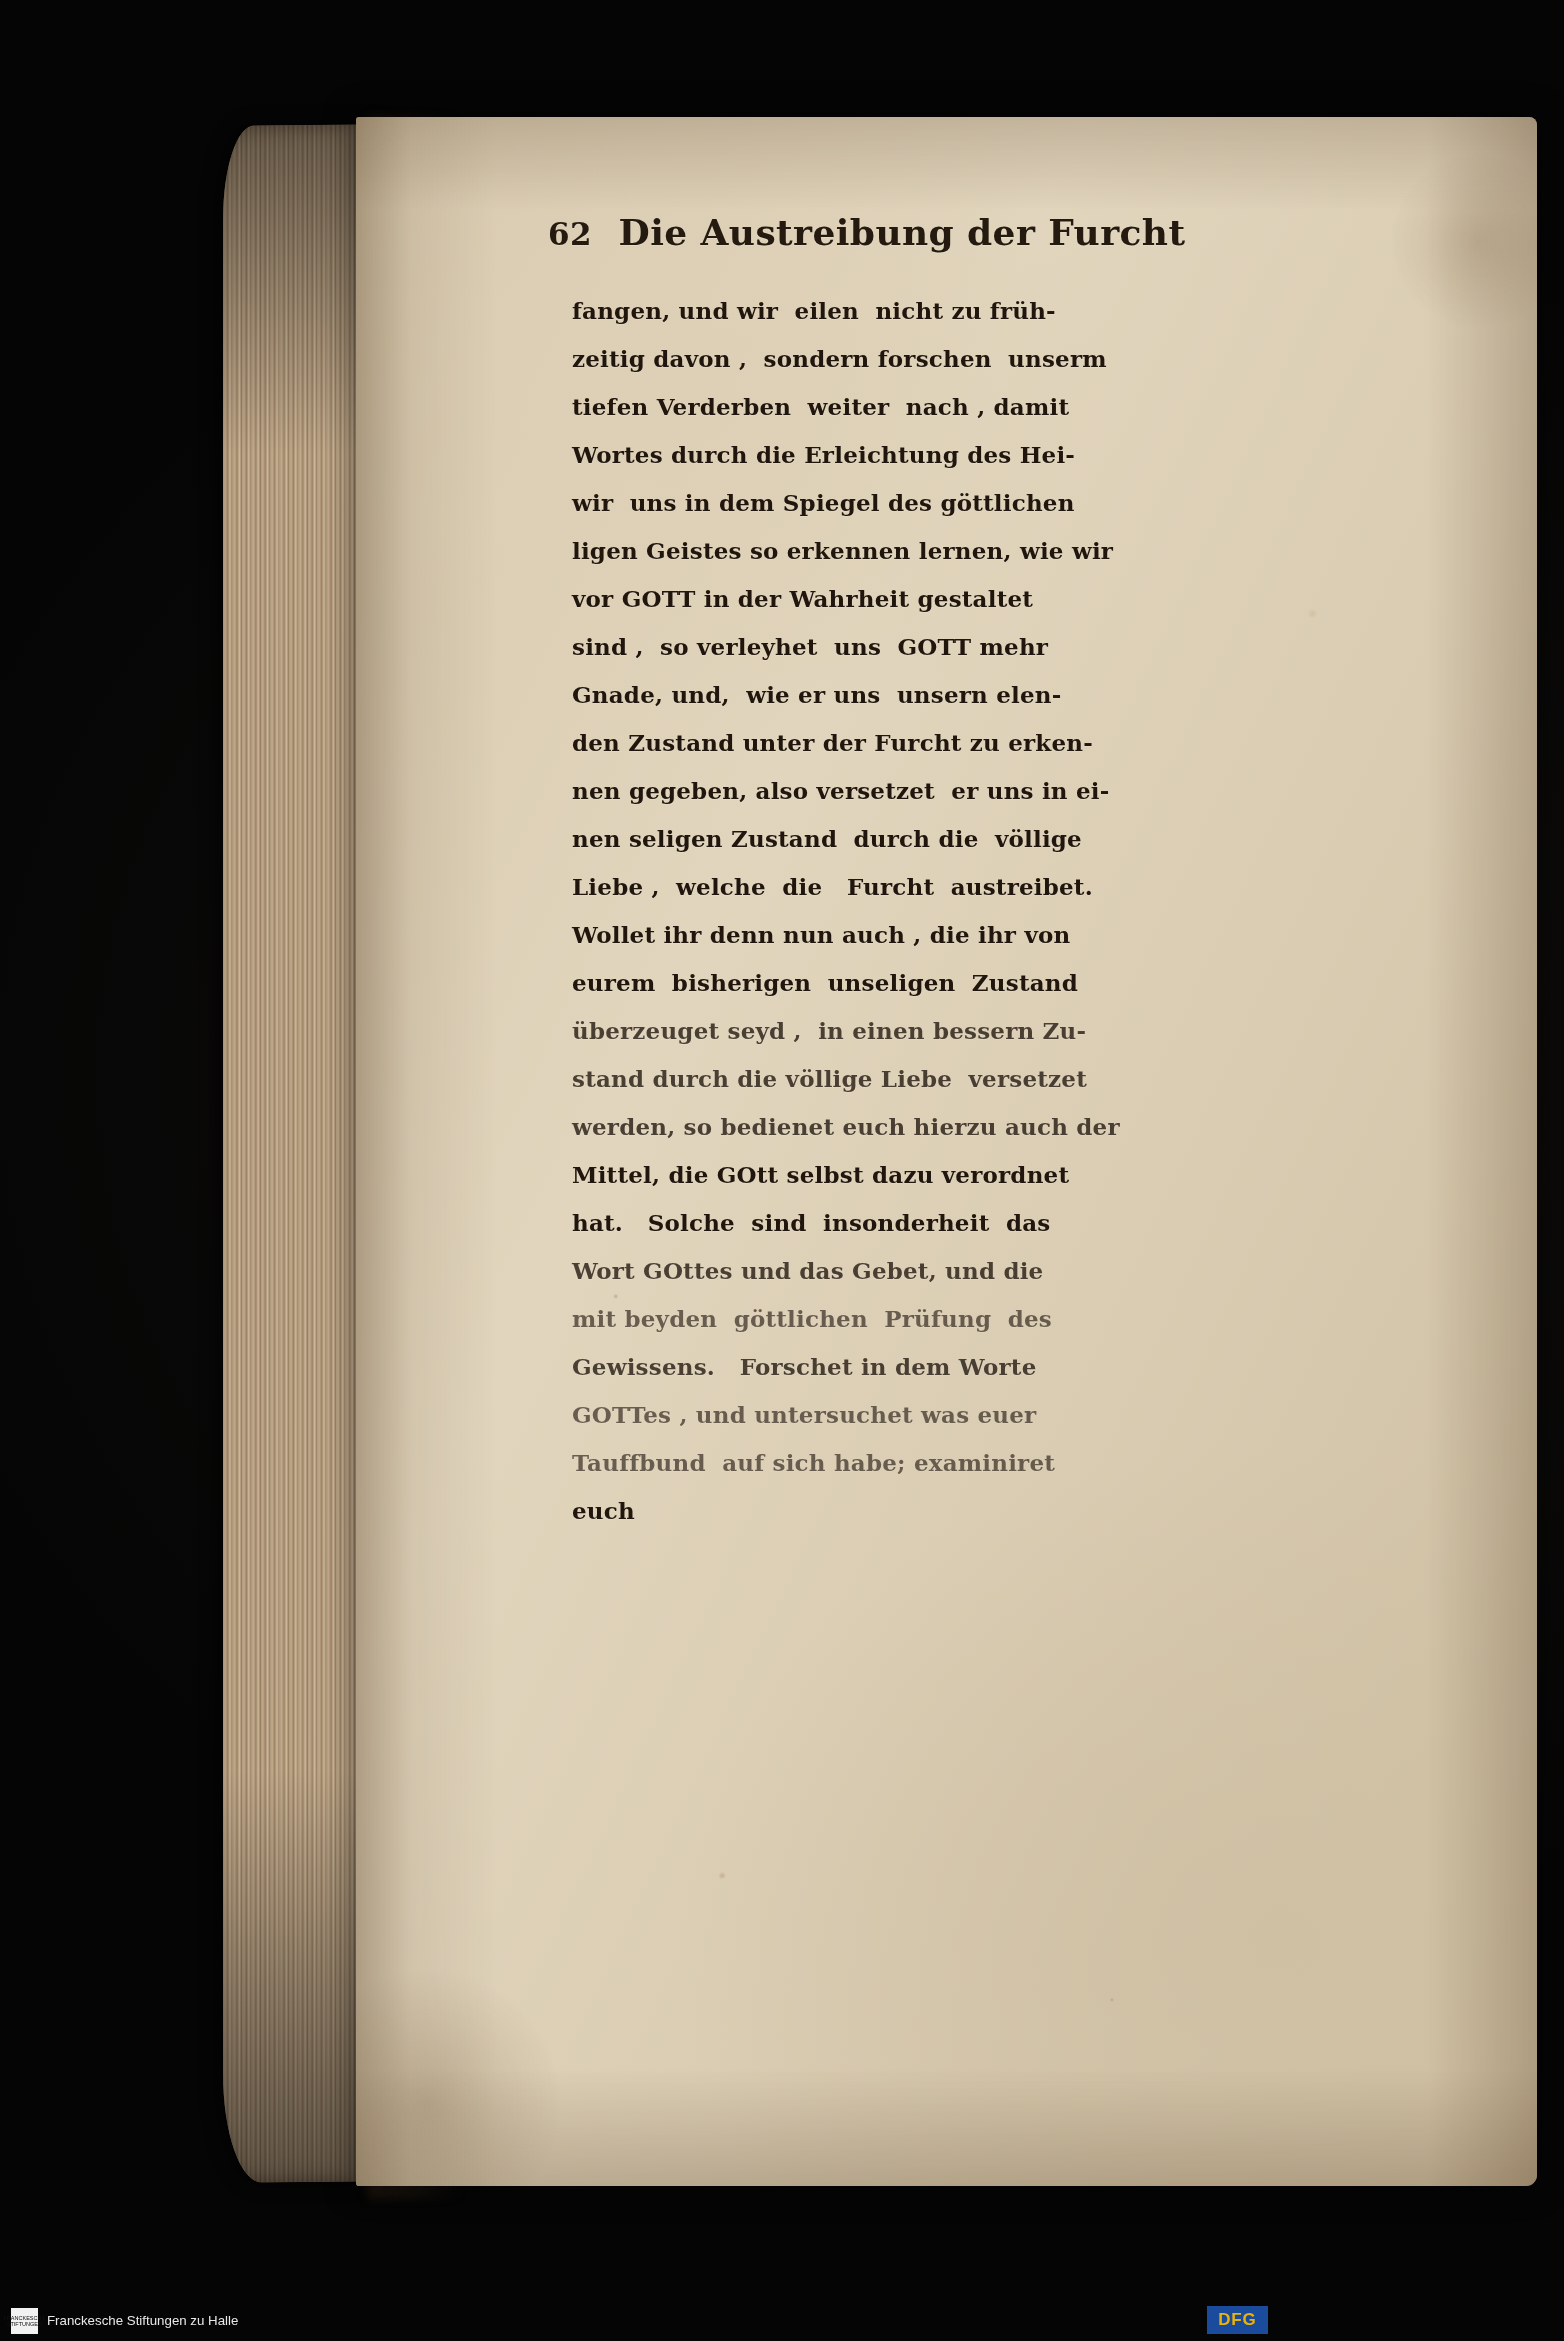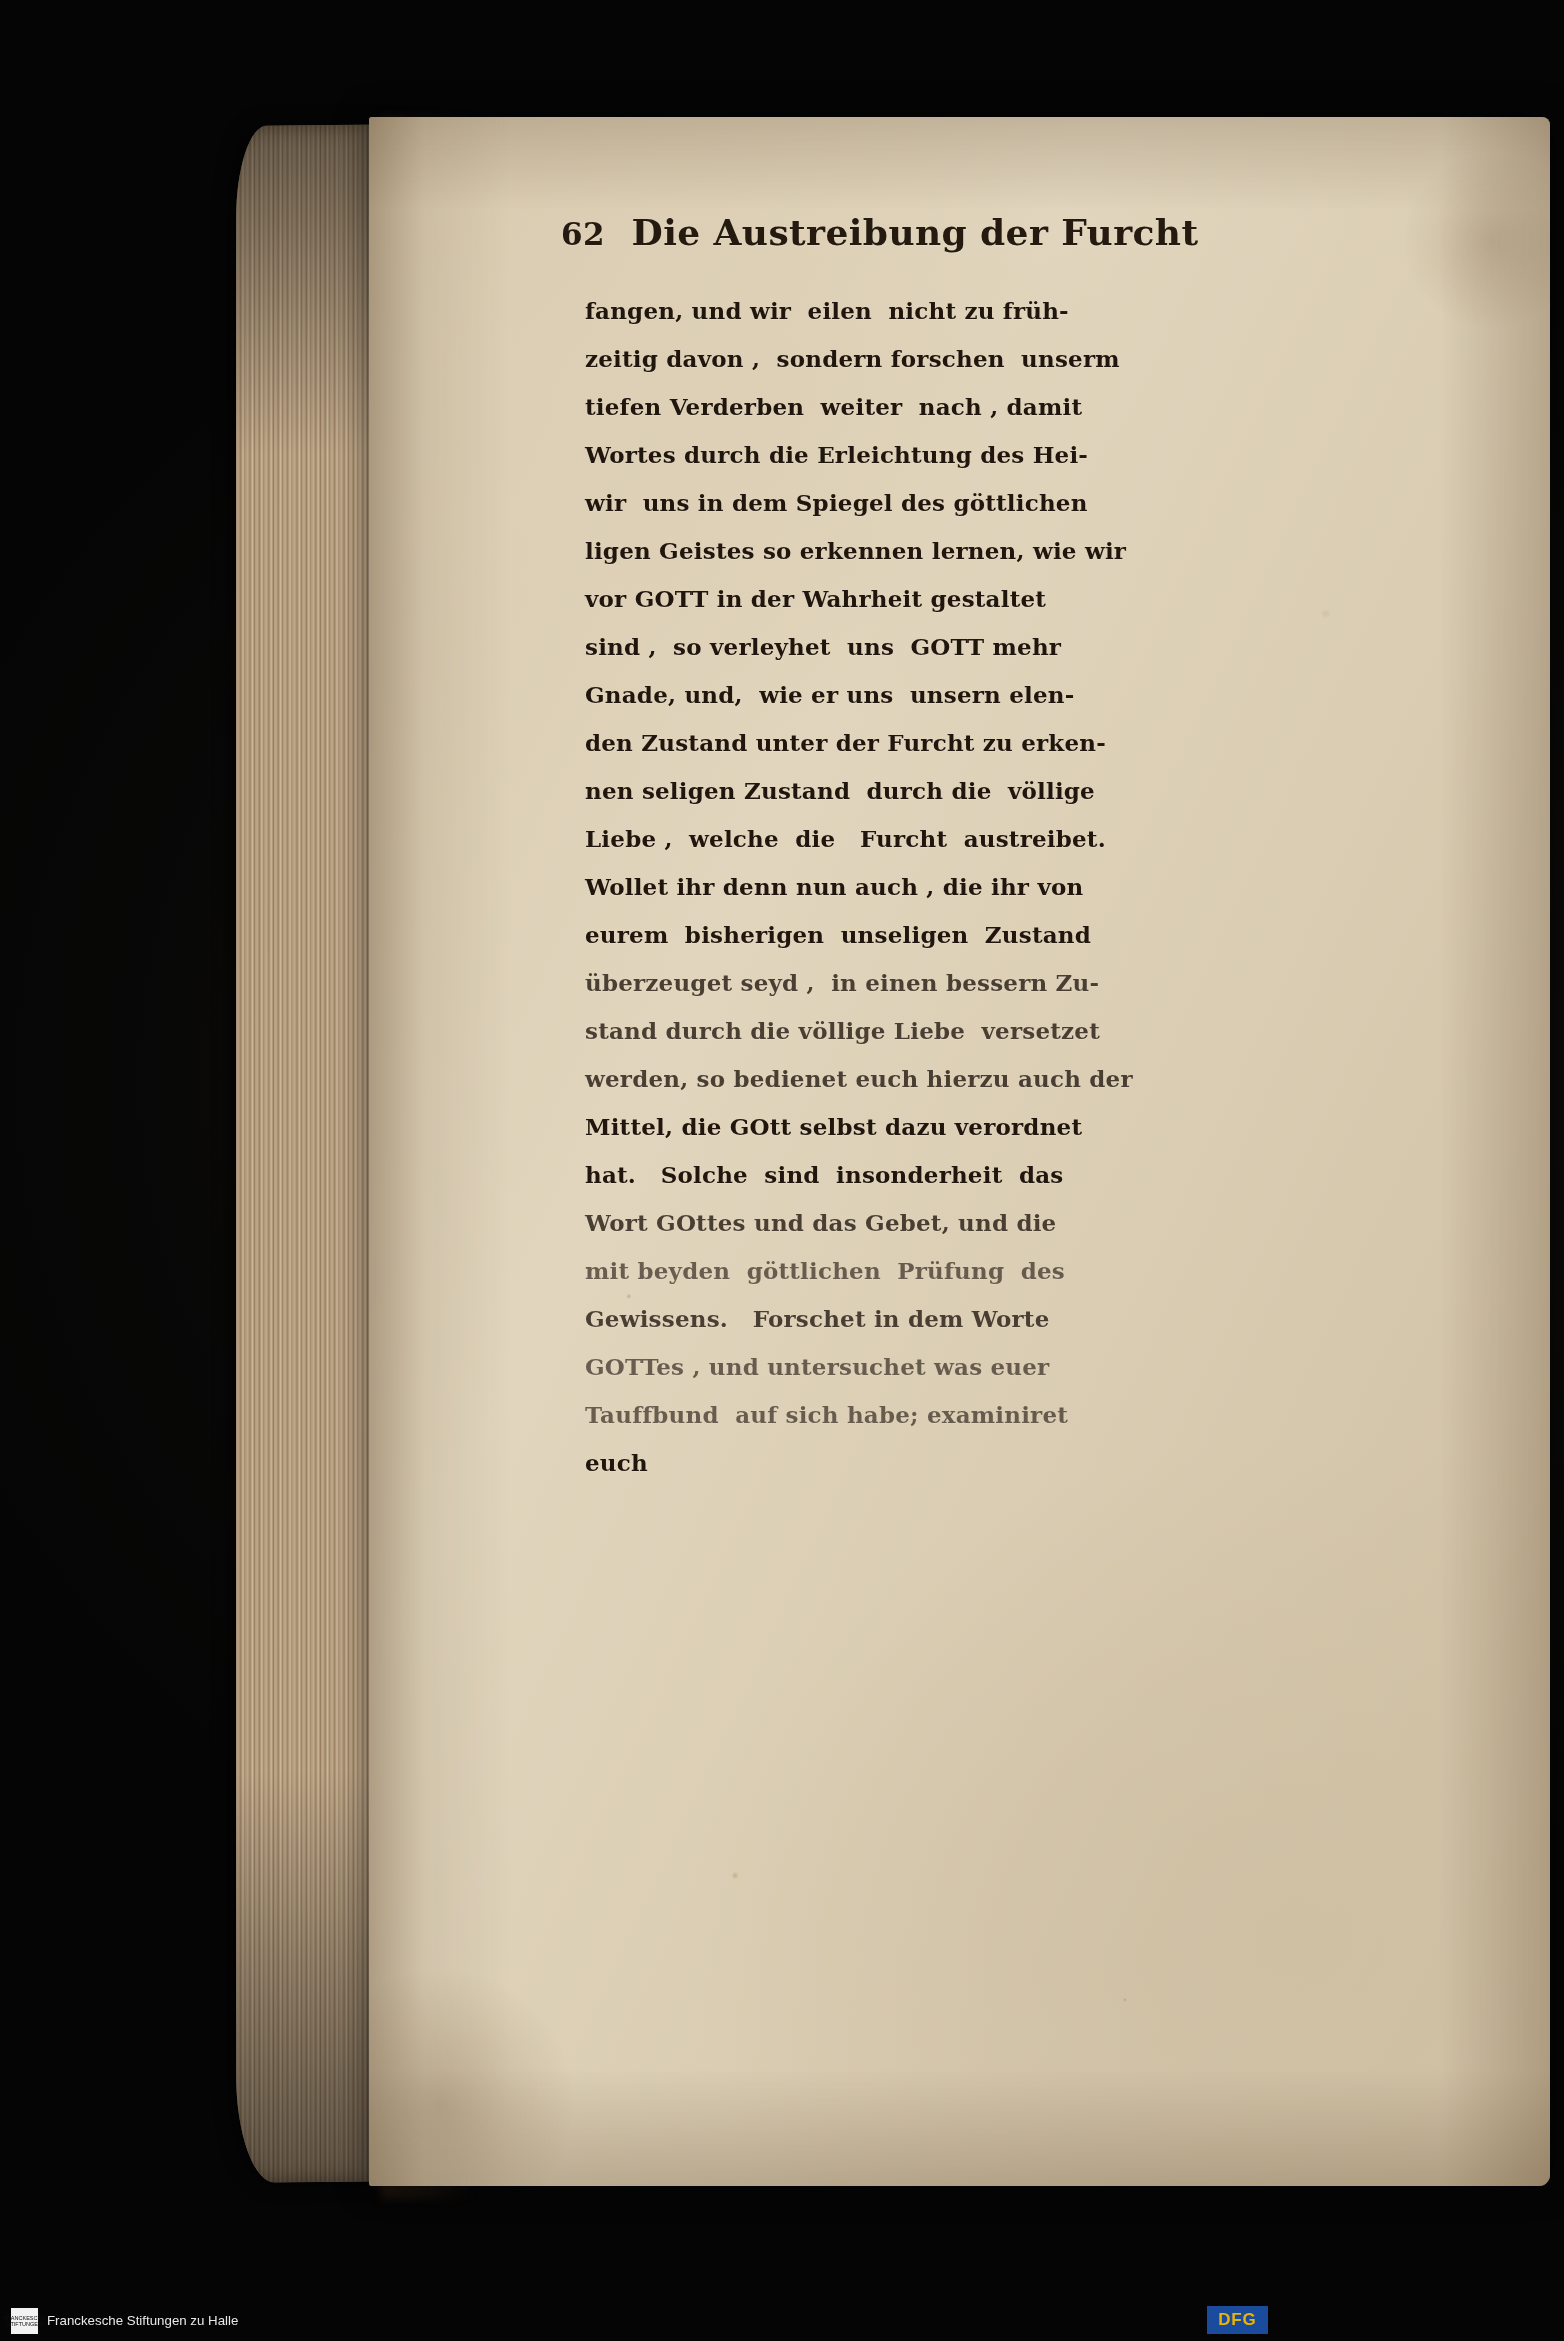--- a/index.html
+++ b/index.html
@@ -20,21 +20,21 @@
     position: absolute;
     inset: 0;
     background:
       radial-gradient(ellipse 1095px 939px at 62% 46%, #151311 0%, #0b0a09 55%, #050505 100%),
       #040404;
   }
 
   
   #book {
     position: absolute;
-    left: 236px;
+    left: 223px;
     top: 117px;
     width: 1314px;
     height: 2081px;
   }
 
   
   #page-block {
     position: absolute;
     left: 0;
     top: 7.8px;
@@ -233,20 +233,21 @@
         <div class="line">fangen, und wir  eilen  nicht zu früh-</div>
         <div class="line">zeitig davon ,  sondern forschen  unserm</div>
         <div class="line">tiefen Verderben  weiter  nach , damit</div>
         <div class="line">Wortes durch die Erleichtung des Hei-</div>
         <div class="line">wir  uns in dem Spiegel des göttlichen</div>
         <div class="line">ligen Geistes so erkennen lernen, wie wir</div>
         <div class="line">vor GOTT in der Wahrheit gestaltet</div>
         <div class="line">sind ,  so verleyhet  uns  GOTT mehr</div>
         <div class="line">Gnade, und,  wie er uns  unsern elen-</div>
         <div class="line">den Zustand unter der Furcht zu erken-</div>
+        <div class="line">nen gegeben, also versetzet  er uns in ei-</div>
         <div class="line">nen seligen Zustand  durch die  völlige</div>
         <div class="line">Liebe ,  welche  die   Furcht  austreibet.</div>
         <div class="line">Wollet ihr denn nun auch , die ihr von</div>
         <div class="line">eurem  bisherigen  unseligen  Zustand</div>
         <div class="line faded">überzeuget seyd ,  in einen bessern Zu-</div>
         <div class="line faded">stand durch die völlige Liebe  versetzet</div>
         <div class="line faded">werden, so bedienet euch hierzu auch der</div>
         <div class="line">Mittel, die GOtt selbst dazu verordnet</div>
         <div class="line">hat.   Solche  sind  insonderheit  das</div>
         <div class="line faded">Wort GOttes und das Gebet, und die</div>

